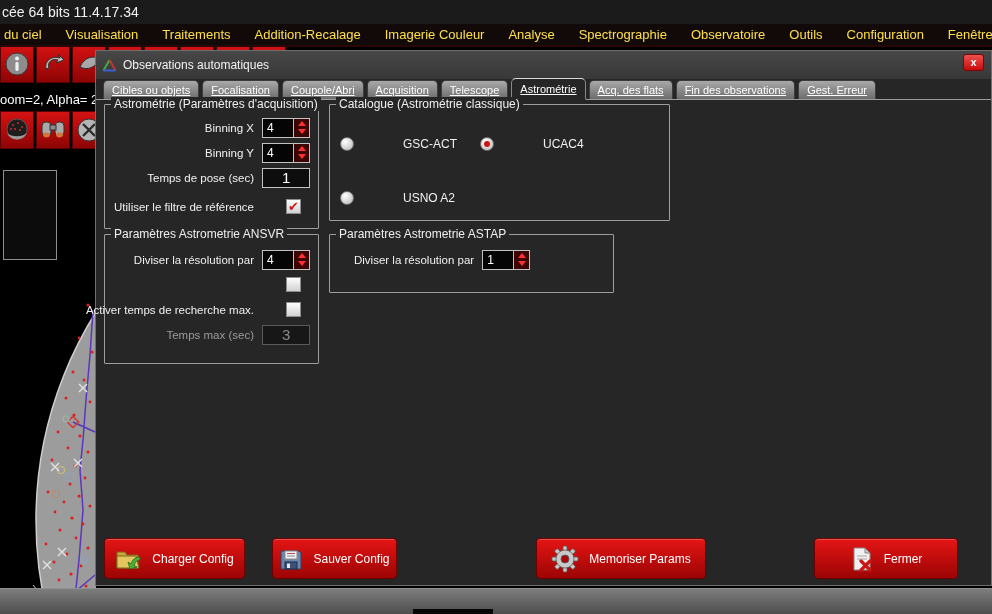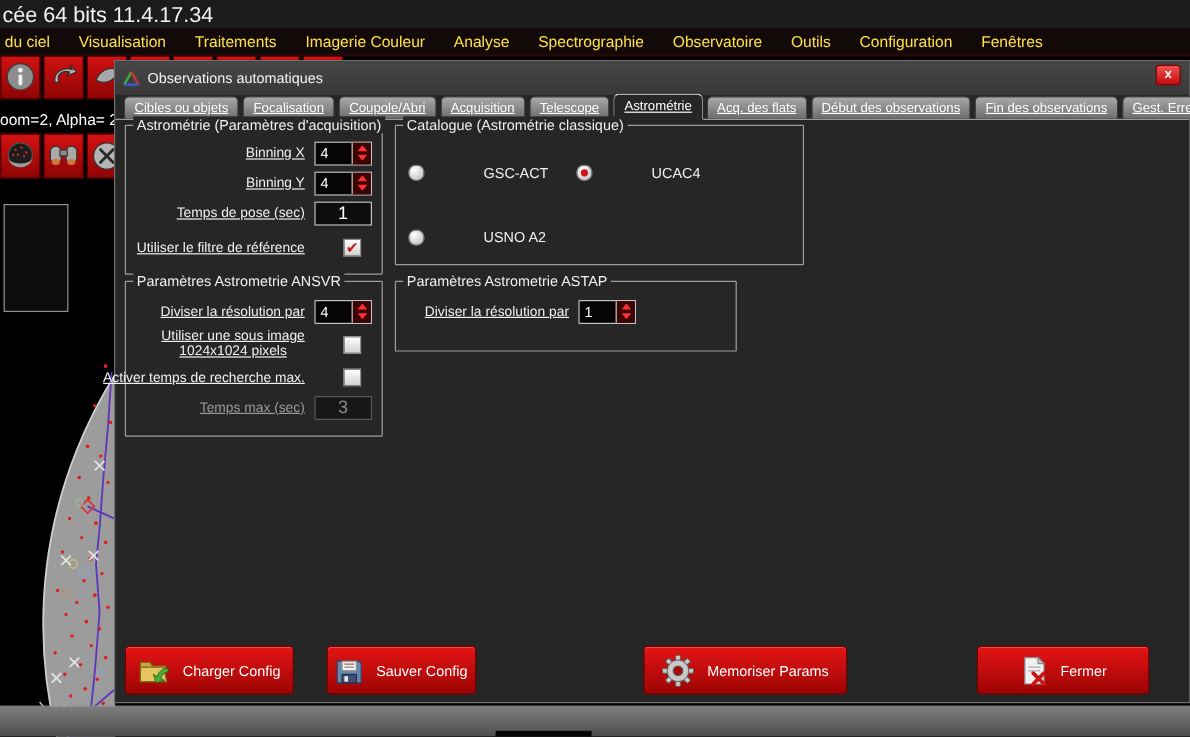--- a/index.html
+++ b/index.html
@@ -2,21 +2,21 @@
 <html><head>
 <meta charset="utf-8">
 <style>
   * { margin:0; padding:0; box-sizing:border-box; }
   html,body { background:#000; }
   body { font-family:"Liberation Sans", sans-serif; }
   .screen { position:relative; width:992px; height:614px; background:#000; overflow:hidden; }
 
   
   .titlebar { position:absolute; left:0; top:0; width:992px; height:24px; background:#1b1b1b;
-    color:#f2f2f2; font-size:18px; display:flex; align-items:center; padding-left:2px; z-index:3; }
+    color:#f2f2f2; font-size:14px; display:flex; align-items:center; padding-left:2px; z-index:3; }
   .menubar { position:absolute; left:0; top:24px; width:992px; height:23px; background:#120909;
     border-bottom:2px solid #2a0707; display:flex; align-items:center; gap:0; z-index:3; }
   .menu-item { color:#fde047; font-size:13px; padding:2px 12px; cursor:default; white-space:nowrap; }
 
   
   .tb-row { position:absolute; left:0; display:flex; gap:2px; z-index:2; }
   .tb-btn { width:34px; height:38px; background:linear-gradient(#d41212,#8e0404);
     border:1px solid #5a0000; display:flex; align-items:center; justify-content:center; }
   .zoom-strip { position:absolute; left:0; top:88px; width:96px; height:22px; background:#000;
     color:#fff; font-size:13px; display:flex; align-items:center; z-index:2; white-space:nowrap; overflow:hidden; }
@@ -46,21 +46,21 @@
     align-items:center; padding:0 8px; margin-right:3px; white-space:nowrap;text-decoration:underline; }
   .tab.active { height:22px; background:#262626; border-color:#d8d8d8 #8a8a8a #262626;
     margin-bottom:-1px; border-bottom:1px solid #262626; }
 
   
   .groupbox { position:absolute; border:1px solid #9d9d9d; border-radius:1px; }
   .gtitle { position:absolute; top:-8px; left:6px; background:#262626; padding:0 3px;
     color:#efefef; font-size:12px; white-space:nowrap; }
   .form-row { display:flex; align-items:center; justify-content:flex-end; gap:8px;
     margin:0 8px 4px 2px; min-height:21px; }
-  .form-row label { color:#f0f0f0; font-size:11.5px; text-align:right; white-space:nowrap;text-decoration:underline; }
+  .form-row label { color:#f0f0f0; font-size:11.5px; text-align:right; white-space:nowrap; }
   .form-row label.twoline { white-space:normal; line-height:1.15; }
   .ctrl-slot { width:48px; display:flex; flex-shrink:0; }
 
   .spinner { display:flex; width:48px; height:20px; border:1px solid #c2c2c2; background:#050505; flex-shrink:0; }
   .spin-val { flex:1; color:#fff; font-size:12px; padding:2px 0 0 4px; }
   .spin-btns { width:16px; background:#3d0404; border-left:1px solid #c2c2c2; display:flex;
     flex-direction:column; align-items:center; justify-content:center; gap:3px; }
   .arr-up { width:0; height:0; border-left:4px solid transparent; border-right:4px solid transparent;
     border-bottom:5px solid #ff3030; }
   .arr-dn { width:0; height:0; border-left:4px solid transparent; border-right:4px solid transparent;
@@ -162,20 +162,21 @@
   </svg>
 
   <div class="titlebar">
     <span>cée  64 bits 11.4.17.34</span>
   </div>
 
   <div class="menubar">
     <span class="menu-item" style="padding-left:4px">du ciel</span>
     <span class="menu-item">Visualisation</span>
     <span class="menu-item">Traitements</span>
+    <span class="menu-item">Addition-Recalage</span>
     <span class="menu-item">Imagerie Couleur</span>
     <span class="menu-item">Analyse</span>
     <span class="menu-item">Spectrographie</span>
     <span class="menu-item">Observatoire</span>
     <span class="menu-item">Outils</span>
     <span class="menu-item">Configuration</span>
     <span class="menu-item">Fenêtres</span>
 
   </div>
 
@@ -254,21 +255,20 @@
     </div>
 
     <div class="tabbar">
       <div class="tab">Cibles ou objets</div>
       <div class="tab">Focalisation</div>
       <div class="tab">Coupole/Abri</div>
       <div class="tab">Acquisition</div>
       <div class="tab">Telescope</div>
       <div class="tab active">Astrométrie</div>
       <div class="tab">Acq. des flats</div>
-      <div class="tab">Début des observations</div>
       <div class="tab">Fin des observations</div>
       <div class="tab">Gest. Erreur</div>
 
     </div>
 
     <div class="groupbox" style="left:8px; top:53px; width:215px; height:125px; padding-top:12px;">
       <span class="gtitle">Astrométrie (Paramètres d'acquisition)</span>
       <div class="form-row">
         <label>Binning X</label>
         <div class="spinner">
@@ -323,24 +323,20 @@
         <label>Diviser la résolution par</label>
         <div class="spinner">
           <div class="spin-val">4</div>
           <div class="spin-btns">
               <div class="arr-up"></div>
               <div class="arr-dn"></div>
             </div>
         </div>
       </div>
       <div class="form-row" style="margin-top:4px">
-        <label class="twoline" style="text-align:center">
-          <span>Utiliser une sous image</span><br>
-          <span>1024x1024 pixels</span>
-        </label>
         <div class="ctrl-slot">
             <div class="checkbox"></div>
           </div>
       </div>
       <div class="form-row">
         <label>Activer temps de recherche max.</label>
         <div class="ctrl-slot">
             <div class="checkbox"></div>
           </div>
       </div>

